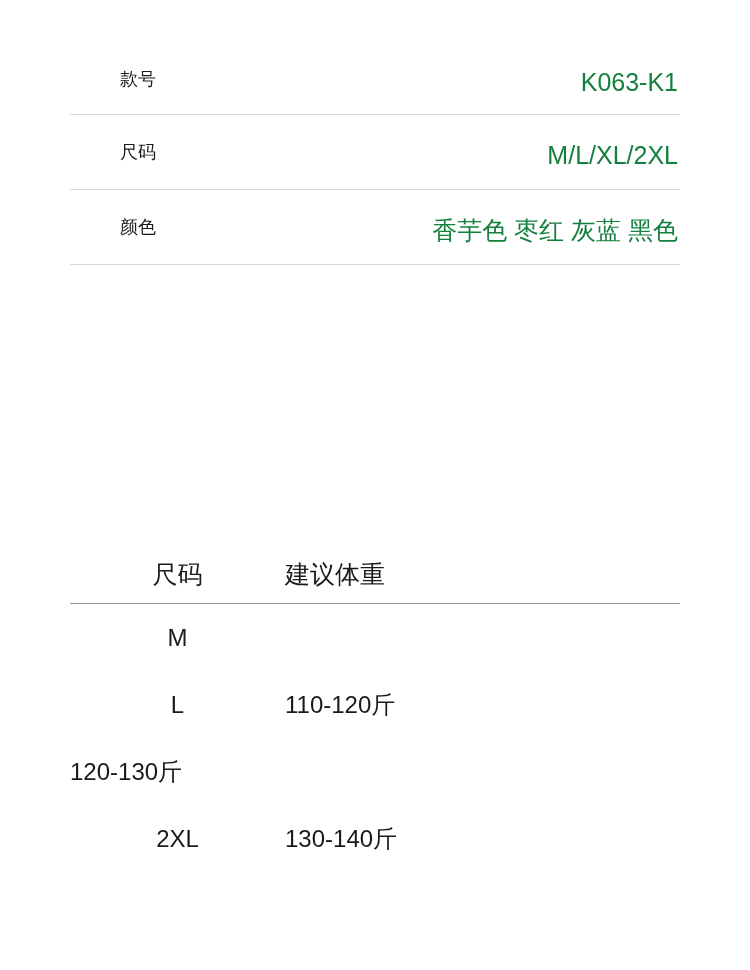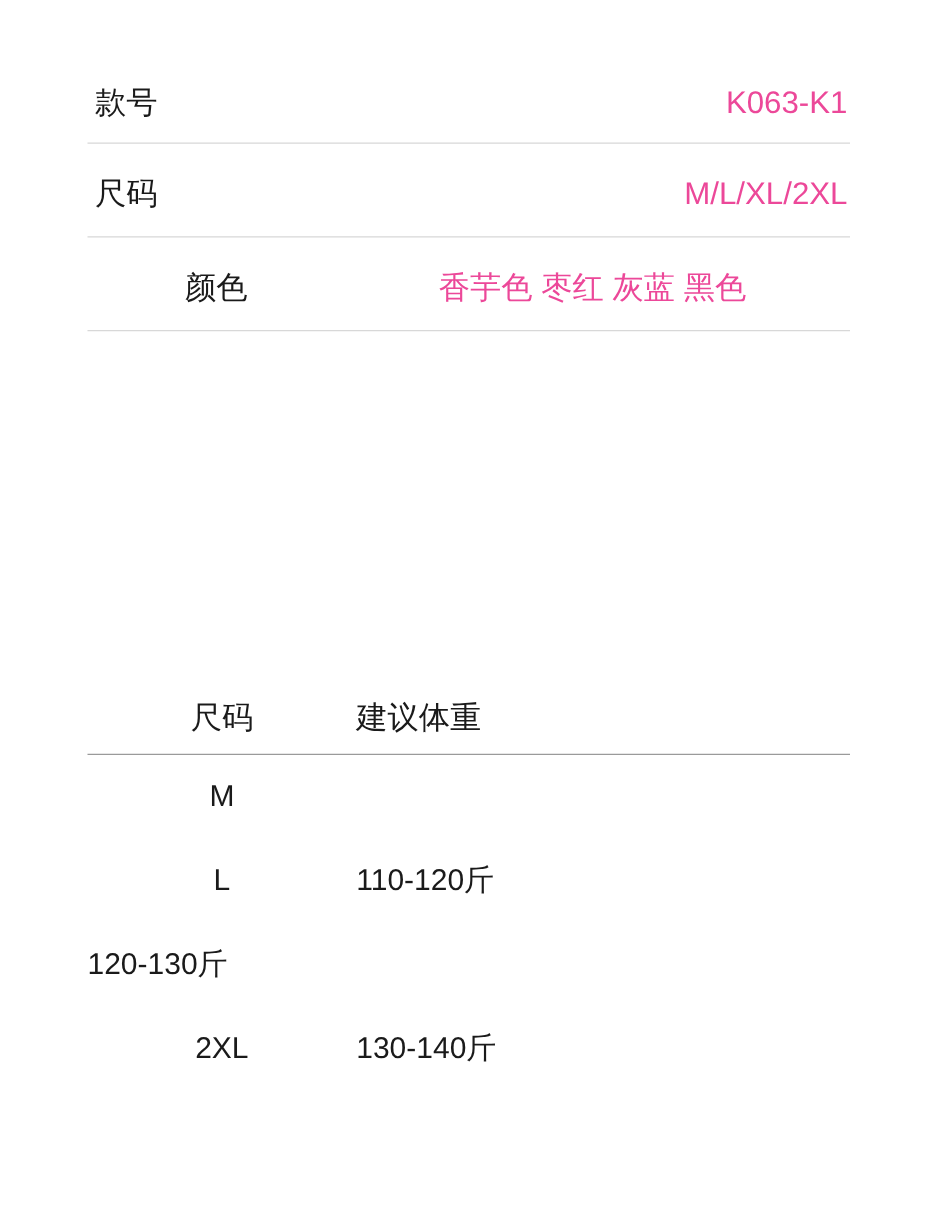--- a/index.html
+++ b/index.html
@@ -34,46 +34,47 @@
     align-items: flex-start;
     border-bottom: 1px solid #d8d8d8;
     box-sizing: border-box;
   }
   .spec-row:first-child {
     border-top: none;
   }
   .spec-label {
     width: 200px;
     flex: 0 0 200px;
-    font-size: 25px;
+    font-size: 18px;
     line-height: 1;
     color: #1a1a1a;
     padding-left: 6px;
     box-sizing: border-box;
+    margin-left: 44px;
   }
   .spec-value {
     flex: 1 1 auto;
     font-size: 25px;
     line-height: 1;
-    color: #ec4899;
+    color: #15803d;
     text-align: right;
     padding-right: 2px;
     box-sizing: border-box;
   }
   .row-style   { height: 71px; }
   .row-style   .spec-label,
   .row-style   .spec-value { padding-top: 26px; }
 
   .row-size    { height: 75px; }
   .row-size    .spec-label,
   .row-size    .spec-value { padding-top: 28px; }
 
   .row-color   { height: 75px; }
   .row-color   .spec-label,
-  .row-color   .spec-value { padding-top: 28px; text-align: center; }
+  .row-color   .spec-value { padding-top: 28px; }
 
   .row-material { min-height: 175px; }
   .row-material .spec-label { padding-top: 32px; }
   .row-material .spec-value {
     padding-top: 26px;
     text-align: center;
     padding-right: 0;
     padding-left: 0;
   }
   .material-lines {

